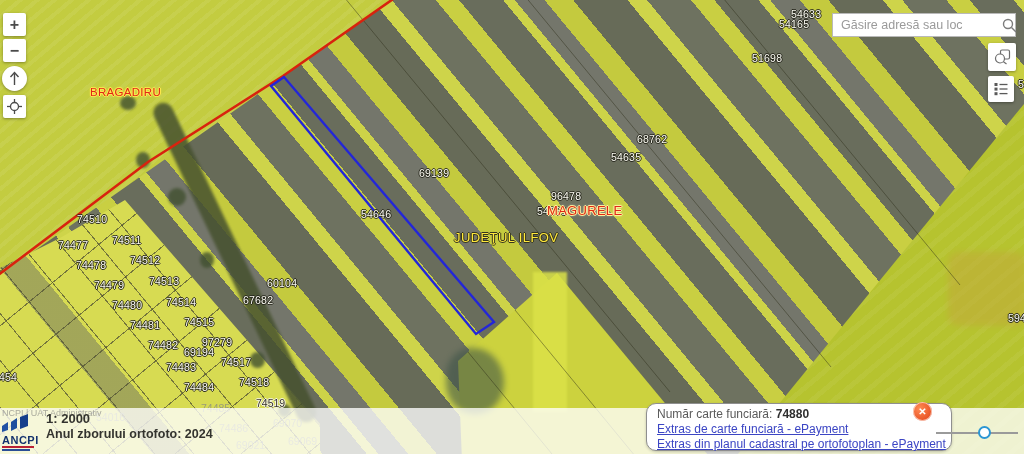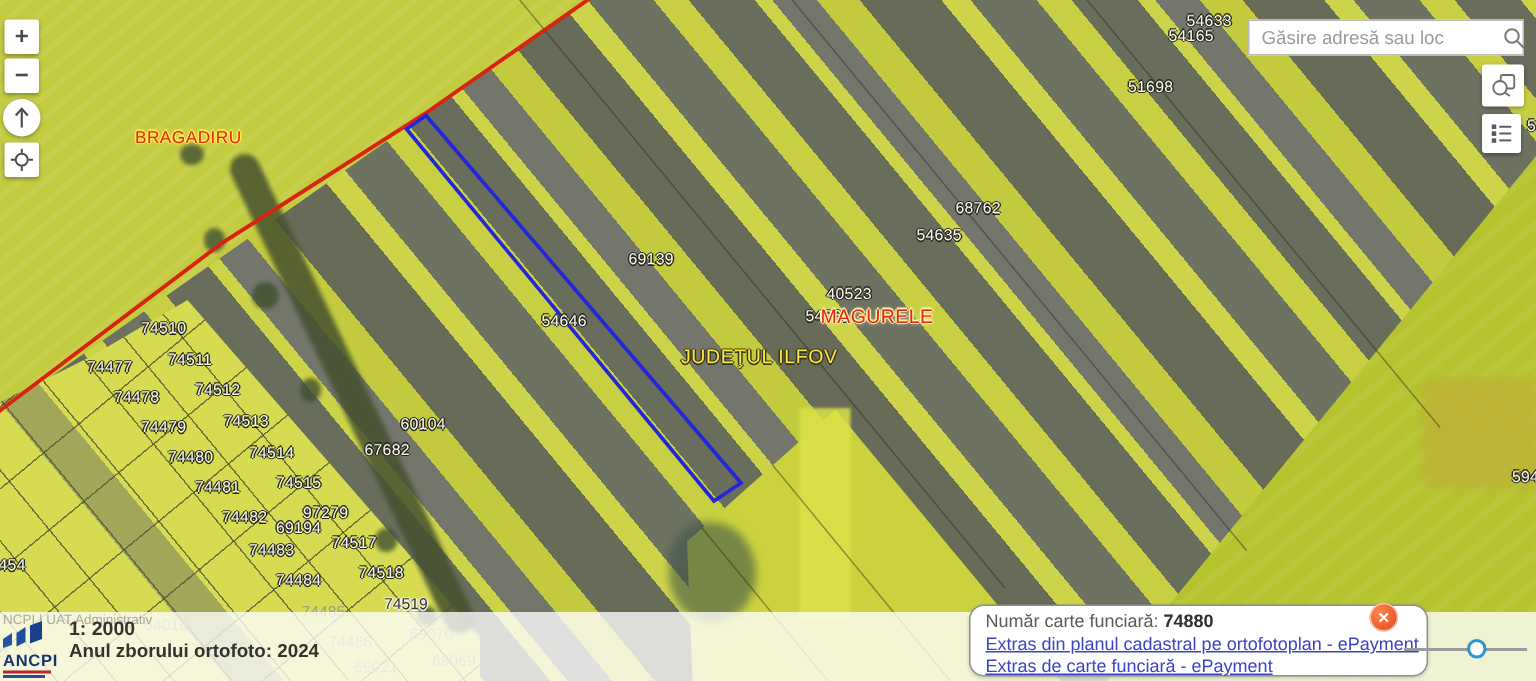--- a/index.html
+++ b/index.html
@@ -134,27 +134,27 @@
       <polyline points="396,-3 283,76 148,162 -3,276" fill="none" stroke="#d8230e" stroke-width="2.6"></polyline>
       <polygon points="284,77 271,86 476,334 494,322" fill="none" stroke="#2326d8" stroke-width="2.4"></polygon>
     </svg>
 
     <div class="labels">
         <span class="maplbl num" style="left: 791px; top: 8px;">54633</span>
         <span class="maplbl num" style="left: 779px; top: 18px;">54165</span>
         <span class="maplbl num" style="left: 752px; top: 52px; text-align: right;">51698</span>
         <span class="maplbl num" style="left: 637px; top: 133px;">68762</span>
         <span class="maplbl num" style="left: 611px; top: 151px;">54635</span>
-        <span class="maplbl num" style="left: 551px; top: 190px;">40523</span>
+        <span class="maplbl num" style="left: 551px; top: 190px;">96478</span>
         <span class="maplbl num" style="left: 537px; top: 205px;">54661</span>
         <span class="maplbl num" style="left: 419px; top: 167px;">69139</span>
         <span class="maplbl num" style="left: 361px; top: 208px;">54646</span>
         <span class="maplbl num" style="left: 267px; top: 277px;">60104</span>
         <span class="maplbl num" style="left: 243px; top: 294px;">67682</span>
-        <span class="maplbl num" style="left: 94px; top: 213px; text-align: right;">74510</span>
+        <span class="maplbl num" style="left: 77px; top: 213px; text-align: right;">74510</span>
         <span class="maplbl num" style="left: 112px; top: 234px;">74511</span>
         <span class="maplbl num" style="left: 58px; top: 239px;">74477</span>
         <span class="maplbl num" style="left: 130px; top: 254px;">74512</span>
         <span class="maplbl num" style="left: 76px; top: 259px;">74478</span>
         <span class="maplbl num" style="left: 149px; top: 275px;">74513</span>
         <span class="maplbl num" style="left: 94px; top: 279px;">74479</span>
         <span class="maplbl num" style="left: 112px; top: 299px;">74480</span>
         <span class="maplbl num" style="left: 166px; top: 296px;">74514</span>
         <span class="maplbl num" style="left: 130px; top: 319px;">74481</span>
         <span class="maplbl num" style="left: 184px; top: 316px;">74515</span>
@@ -239,21 +239,21 @@
       <div class="name">ANCPI</div>
       <div class="sub"></div>
       <div class="sub2"></div>
     </div>
     <div class="scaletxt">1: 2000</div>
     <div class="orthotxt">Anul zborului ortofoto: 2024</div>
   </div>
 
   <div class="popup">
     <div class="row1"><span>Număr carte funciară: </span><b>74880</b></div>
+    <a>Extras de carte funciară - ePayment</a>
     <a>Extras din planul cadastral pe ortofotoplan - ePayment</a>
-    <a>Extras de carte funciară - ePayment</a>
   </div>
   <div class="closebtn">✕</div>
 
   <div class="slider-track"></div>
   <div class="slider-handle"></div>
   <div class="powered">Powered by Esri</div>
 </div>
 
 </body></html>

